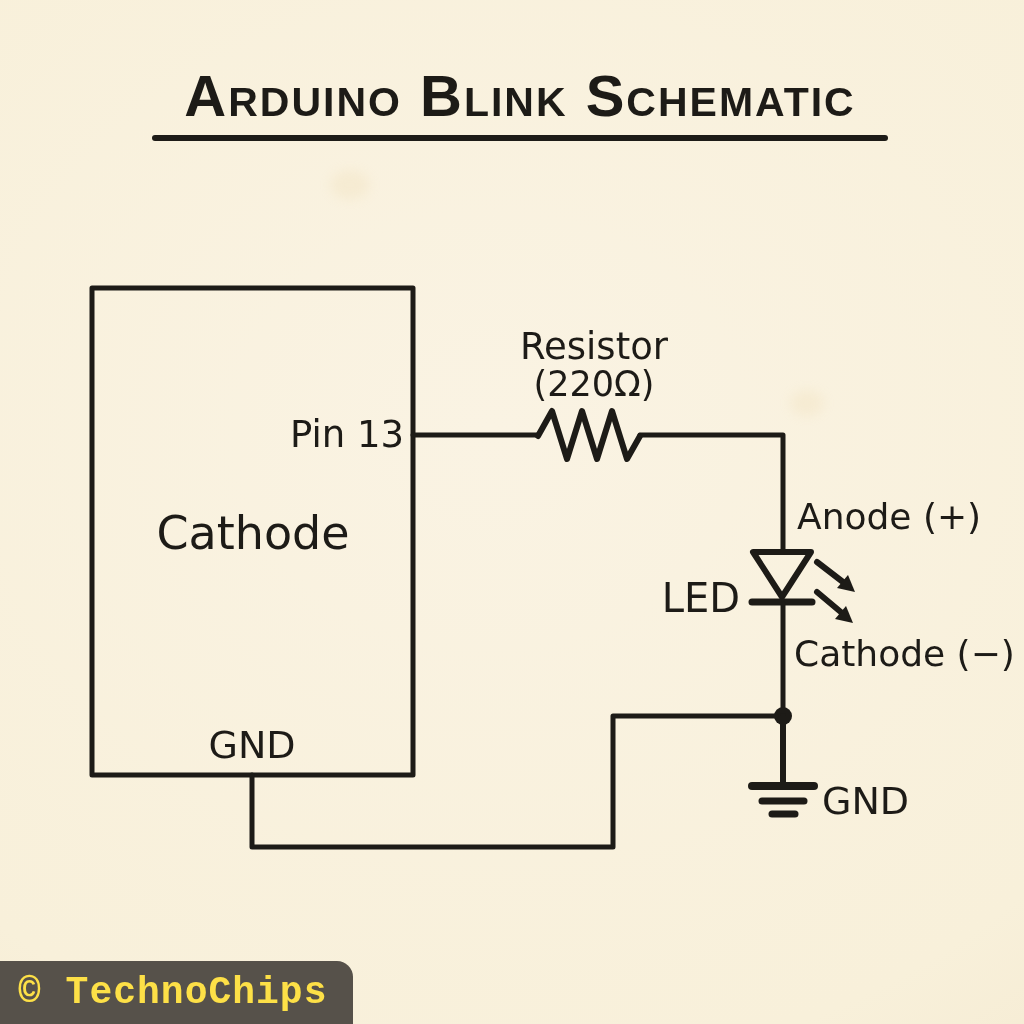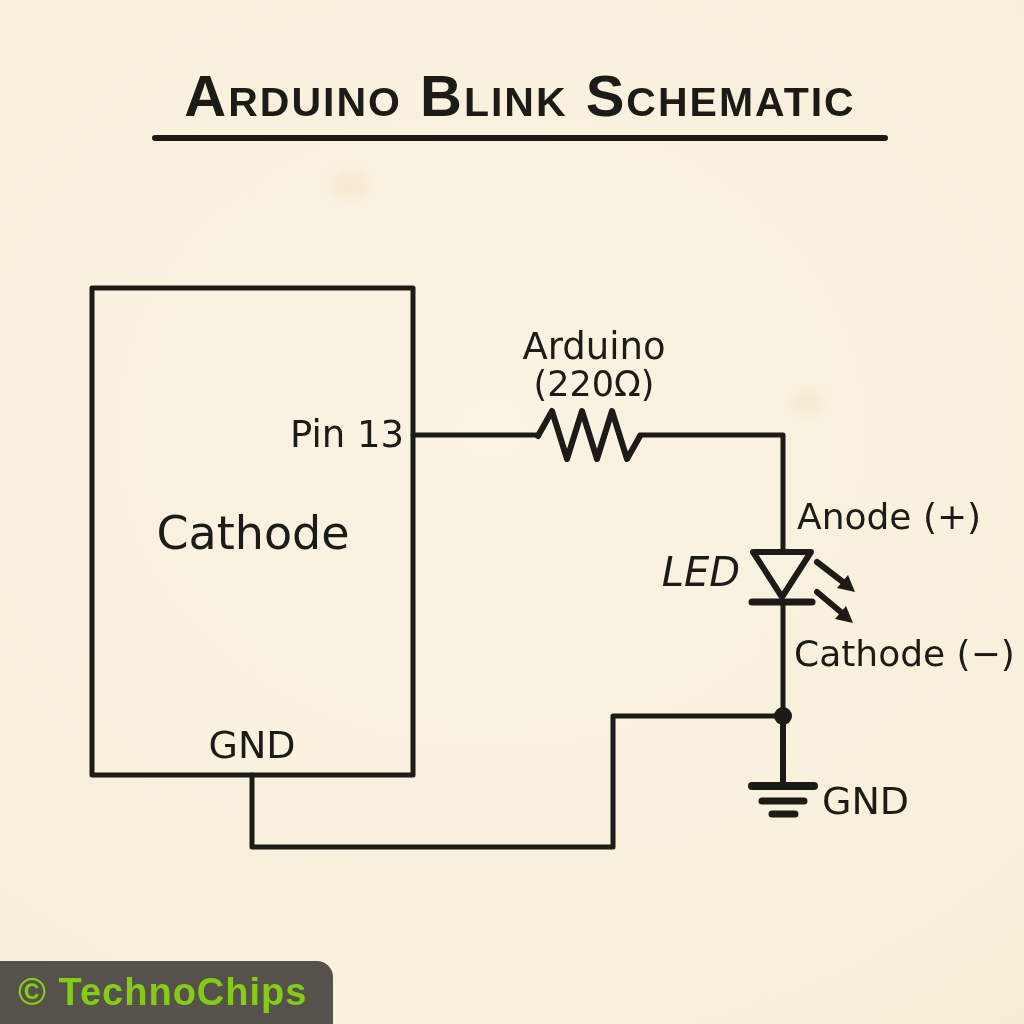--- a/index.html
+++ b/index.html
@@ -70,25 +70,25 @@
     top: 961px;
     height: 84px;
     padding: 0 26px 0 36px;
     background: #56514a;
     border-radius: 16px;
     display: flex;
     align-items: flex-start;
   }
   .watermark span {
     margin-top: 10px;
-    font-family: Liberation Sans, sans-serif;
+    font-family: Liberation Mono, monospace;
     font-weight: 700;
     font-size: 38px;
     letter-spacing: 1px;
-    color: #84cc16;
+    color: #fde047;
     white-space: nowrap;
   }
 </style>
 </head>
 <body>
 
 <div class="page">
 
   <div class="stain" style="left:330px; top:170px; width:40px; height:30px;"></div>
   <div class="stain" style="left:790px; top:390px; width:34px; height:26px;"></div>
@@ -133,25 +133,25 @@
 
     <path d="M252 775 V847 H613 V716 H776"></path>
   </svg>
 
   <div class="lbl center lbl-arduino" style="left:253px; top:533px;">Cathode</div>
 
   <div class="lbl rightanchor lbl-pin13" style="left:404px; top:434px;">Pin 13</div>
 
   <div class="lbl center lbl-gndpin" style="left:252px; top:745px;">GND</div>
 
-  <div class="lbl center lbl-resistor" style="left:594px; top:346px;">Arduino</div>
+  <div class="lbl center lbl-resistor" style="left:594px; top:346px;">Resistor</div>
 
   <div class="lbl center lbl-resval" style="left:594px; top:384px;">(220Ω)</div>
 
-  <div class="lbl rightanchor lbl-led" style="left:740px; top:572px;font-style:italic;">LED</div>
+  <div class="lbl rightanchor lbl-led" style="left:740px; top:598px;">LED</div>
 
   <div class="lbl leftanchor lbl-cathode" style="left:794px; top:654px;">Cathode (−)</div>
 
   <div class="lbl leftanchor lbl-anode" style="left:797px; top:517px;">Anode (+)</div>
 
   <div class="lbl leftanchor lbl-gndsym" style="left:822px; top:801px;">GND</div>
 
   <div class="watermark">
     <span>© TechnoChips</span>
   </div>

